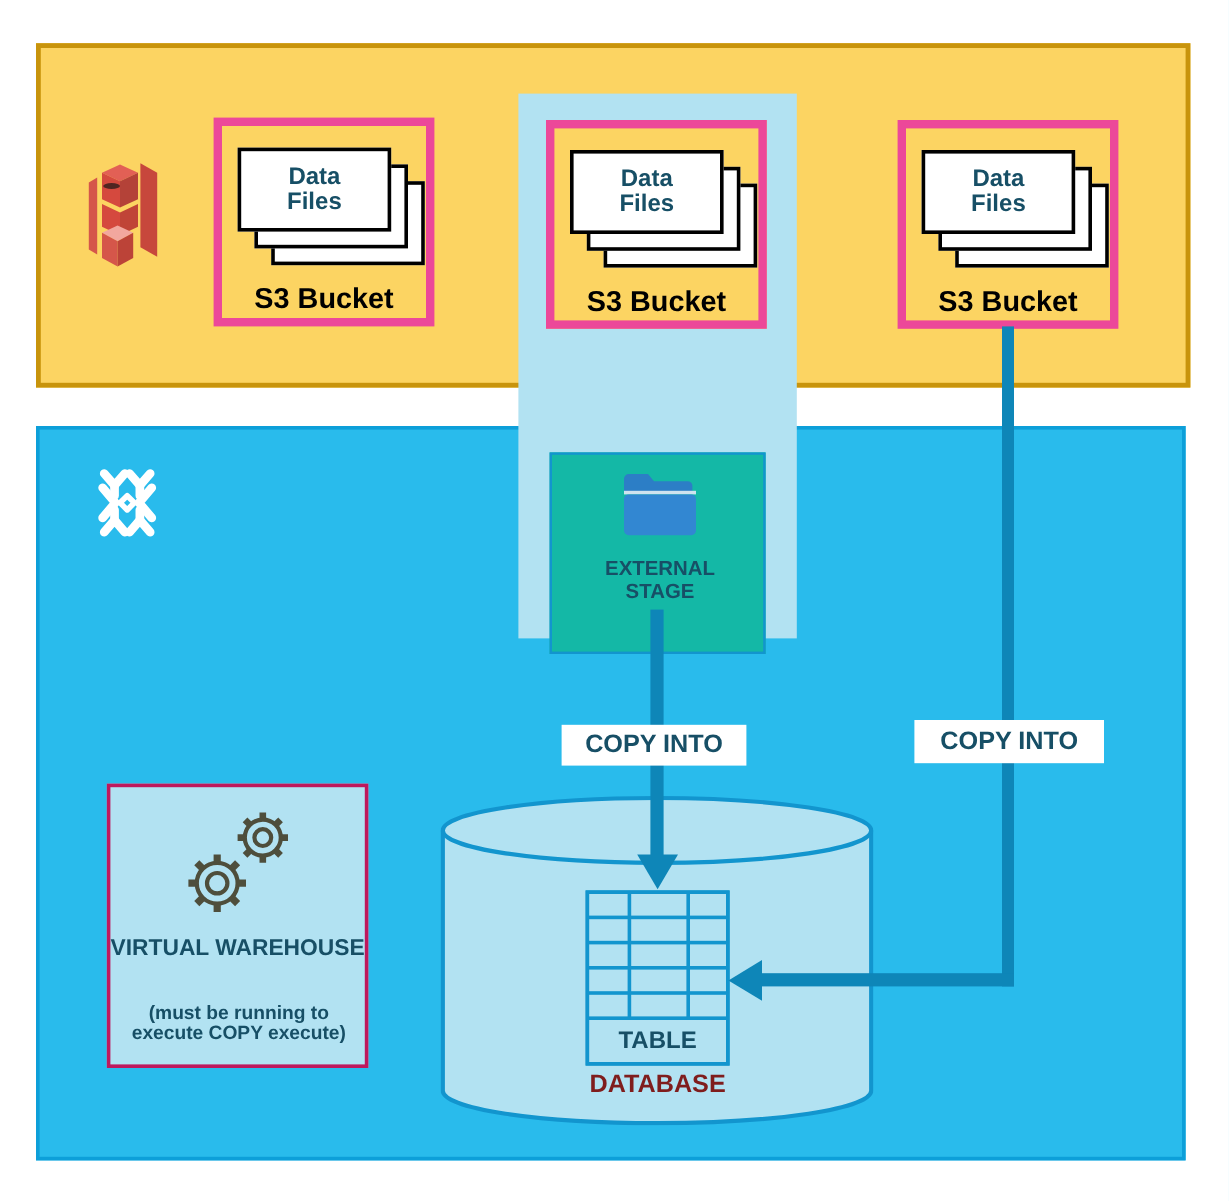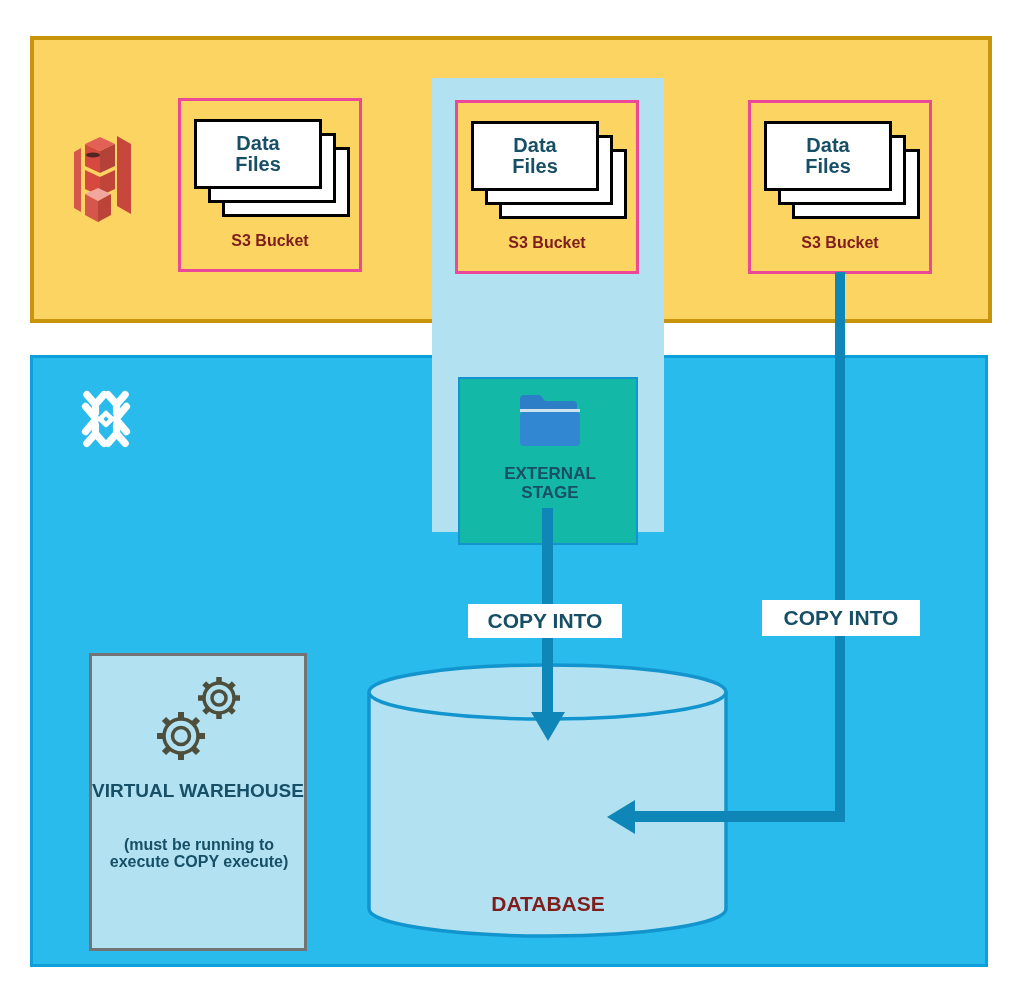--- a/index.html
+++ b/index.html
@@ -9,40 +9,40 @@
 
   
   .aws-zone { left:30px; top:36px; width:962px; height:287px;
               background:#FCD462; border:4px solid #C8940C; }
   .sf-zone  { left:30px; top:355px; width:958px; height:612px;
               background:#29BBEC; border:3px solid #0D9FD9; }
   .stage-strip { left:432px; top:78px; width:232px; height:454px; background:#B2E2F2; }
 
   
   .bucket { position:absolute; width:184px; height:174px; background:#FCD462;
-            border:3px solid #ec4899; }
+            border:7px solid #ec4899; }
   .cards { position:absolute; left:13px; top:18px; width:158px; height:100px; }
   .card { position:absolute; width:128px; height:70px; background:#ffffff; border:3px solid #000000; }
   .card.back { left:28px; top:28px; }
   .card.mid  { left:14px; top:14px; }
   .card.front{ left:0; top:0; display:flex; align-items:center; justify-content:center; }
   .card-text { font-weight:bold; font-size:20px; line-height:1.05; text-align:center;
                width:64px; color:#174F66; }
   .bucket-label { position:absolute; left:0; right:0; top:131px; text-align:center;
-                  font-size:16px; font-weight:bold; color:#7f1d1d; }
+                  font-size:24px; font-weight:bold; color:#000000; }
 
   
   .stage-box { left:458px; top:377px; width:180px; height:168px; background:#14b8a6;
                border:2px solid #1295CE; }
   .stage-label { position:absolute; left:35px; top:86px; width:110px; text-align:center;
                  font-size:17px; font-weight:bold; line-height:1.1; color:#174F66; }
 
   
-  .wh-box { left:89px; top:653px; width:218px; height:298px; background:#B2E2F2;
-            border:3px solid #737373; }
+  .wh-box { left:89px; top:653px; width:218px; height:237px; background:#B2E2F2;
+            border:3px solid #be185d; }
   .wh-title { position:absolute; left:0; right:0; top:125px; text-align:center;
               font-size:19px; font-weight:bold; line-height:1.08; color:#174F66; }
   .wh-note  { position:absolute; left:12px; top:180px; width:190px; text-align:center;
               font-size:16px; font-weight:bold; line-height:1.08; color:#174F66; }
 
   
   .tbl-grid { left:488px; top:742px; width:120px; height:146px; background:#1295CE;
               border:3px solid #1295CE; display:grid;
               grid-template-columns: 32px 46px 30px;
               grid-template-rows: repeat(5, 18px) 1fr;
@@ -180,20 +180,38 @@
     </svg>
     <div class="wh-title">VIRTUAL WAREHOUSE</div>
     <div class="wh-note">(must be running to execute COPY execute)</div>
   </div>
 
   <svg class="abs" style="left:367px; top:663px;" width="361" height="275" viewBox="0 0 361 275">
     <path d="M2,29 L2,246 A178.5,27 0 0 0 359,246 L359,29" fill="#B2E2F2" stroke="#1295CE" stroke-width="3.5"></path>
     <ellipse cx="180.5" cy="29" rx="178.5" ry="27" fill="#B2E2F2" stroke="#1295CE" stroke-width="3.5"></ellipse>
   </svg>
 
+  <div class="abs tbl-grid">
+    <div class="tbl-cell"></div>
+      <div class="tbl-cell"></div>
+      <div class="tbl-cell"></div>
+    <div class="tbl-cell"></div>
+      <div class="tbl-cell"></div>
+      <div class="tbl-cell"></div>
+    <div class="tbl-cell"></div>
+      <div class="tbl-cell"></div>
+      <div class="tbl-cell"></div>
+    <div class="tbl-cell"></div>
+      <div class="tbl-cell"></div>
+      <div class="tbl-cell"></div>
+    <div class="tbl-cell"></div>
+      <div class="tbl-cell"></div>
+      <div class="tbl-cell"></div>
+    <div class="tbl-label">TABLE</div>
+  </div>
   <div class="abs db-label">DATABASE</div>
 
   <div class="shaft" style="left:542px; top:508px; width:11px; height:206px;"></div>
   <div class="head-down" style="left:531px; top:712px;"></div>
 
   <div class="shaft" style="left:835px; top:272px; width:10px; height:550px;"></div>
   <div class="shaft" style="left:634px; top:811px; width:211px; height:11px;"></div>
   <div class="head-left" style="left:607px; top:800px;"></div>
 
   <div class="copy-label" style="left:468px; top:560px; width:154px; height:34px;">COPY INTO</div>

